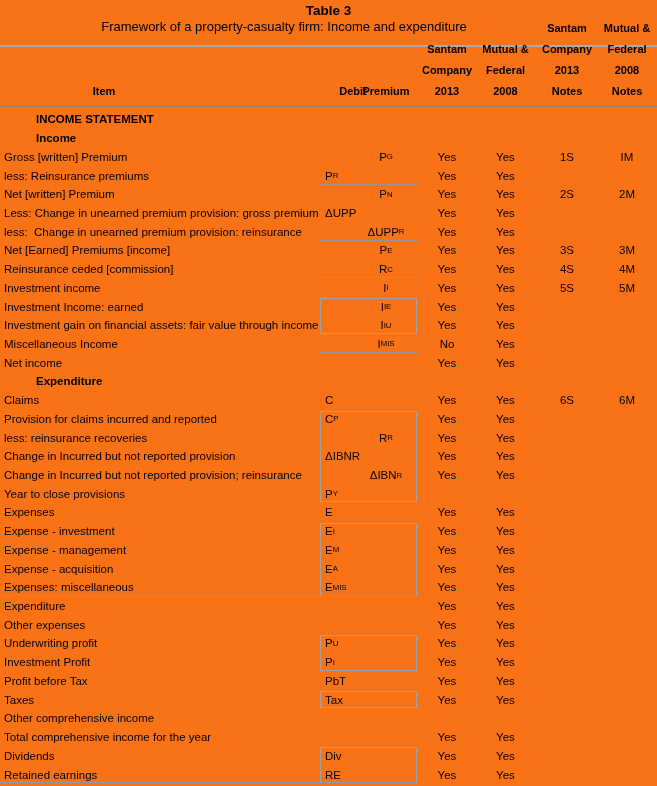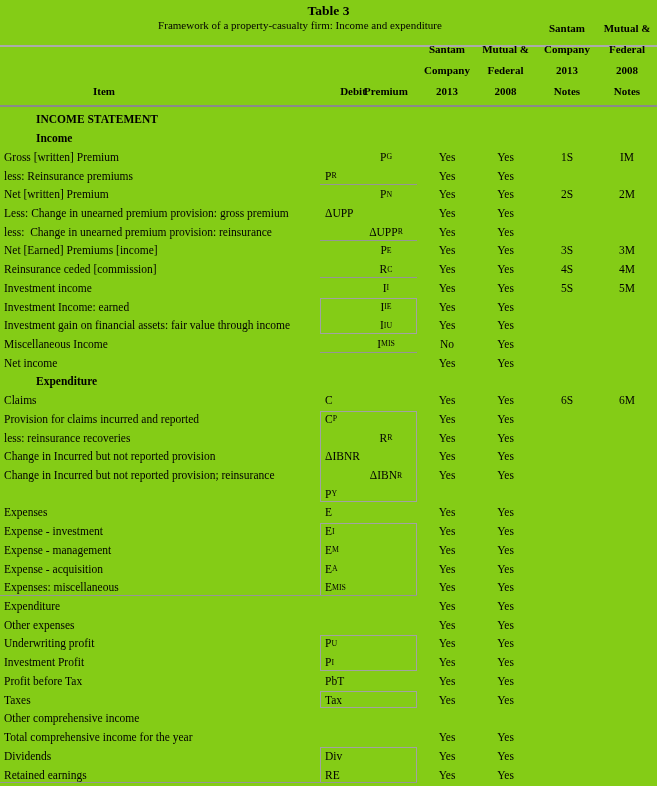--- a/index.html
+++ b/index.html
@@ -1,22 +1,22 @@
 <!DOCTYPE html>
 <html><head>
 <meta charset="utf-8">
 <style>
   html,body { margin:0; padding:0; background:#ffffff; }
   body { width:657px; height:786px; font-family:"Liberation Sans",sans-serif; color:#000; }
-  .page { position:relative; width:657px; height:786px; background:#84cc16; overflow:hidden;font-family:Liberation Serif, serif; }
+  .page { position:relative; width:657px; height:786px; background:#f97316; overflow:hidden; }
 
   .tbl-no   { position:absolute; top:3px;  left:0; width:657px; text-align:center;
               font-size:13.5px; font-weight:bold; }
-  .tbl-title{ position:absolute; top:19px; left:16px; width:568px; text-align:center;
-              font-size:11px; }
+  .tbl-title{ position:absolute; top:19px; left:0; width:568px; text-align:center;
+              font-size:13px; }
 
   .rule-top { position:absolute; top:45px; left:0; width:657px; height:0;
               border-top:2px solid #ababab; }
   .rule-mid { position:absolute; top:105px; left:0; width:657px; height:0;
               border-top:2.5px solid #8a8a8a; }
 
   .thead { position:absolute; top:47px; left:0; width:657px; height:57px; }
   .thead .h { position:absolute; bottom:2px; font-size:11px; font-weight:bold;
               line-height:21px; white-space:pre-line; text-align:center; }
   .h.item  { left:4px;   width:200px; text-align:center; }
@@ -267,20 +267,21 @@
     <span class="c item">Change in Incurred but not reported provision; reinsurance</span>
     <span class="c debit sym"></span>
     <span class="c credit sym">ΔIBN<sub>R</sub></span>
     <span class="c s13">Yes</span>
     <span class="c m08">Yes</span>
     <span class="c s13n"></span>
     <span class="c m08n"></span>
   <div class="frame box-mid"></div>
       </div>
       <div class="row">
+    <span class="c item">Year to close provisions</span>
     <span class="c debit sym">P<sub>Y</sub></span>
     <span class="c credit sym"></span>
     <span class="c s13"></span>
     <span class="c m08"></span>
     <span class="c s13n"></span>
     <span class="c m08n"></span>
   <div class="frame box-bottom"></div>
       </div>
       <div class="row">
     <span class="c item">Expenses</span>

